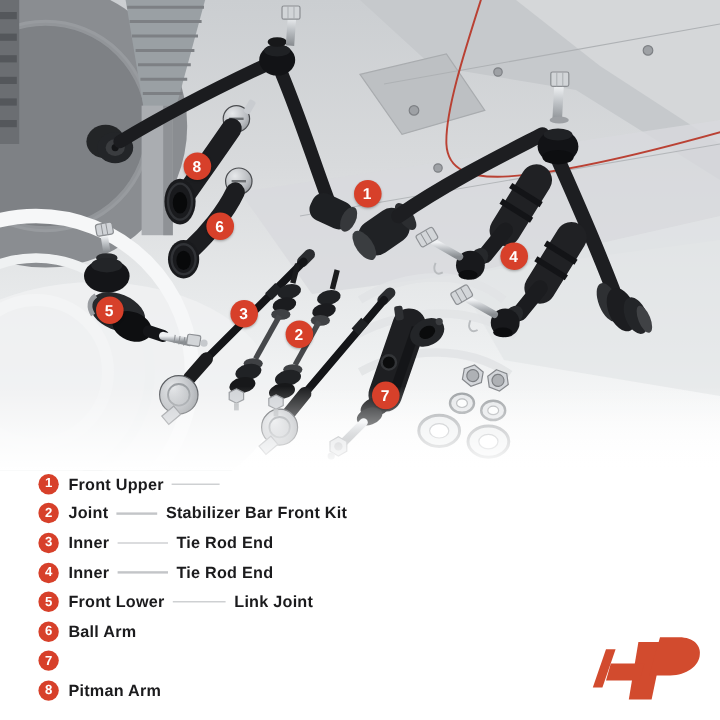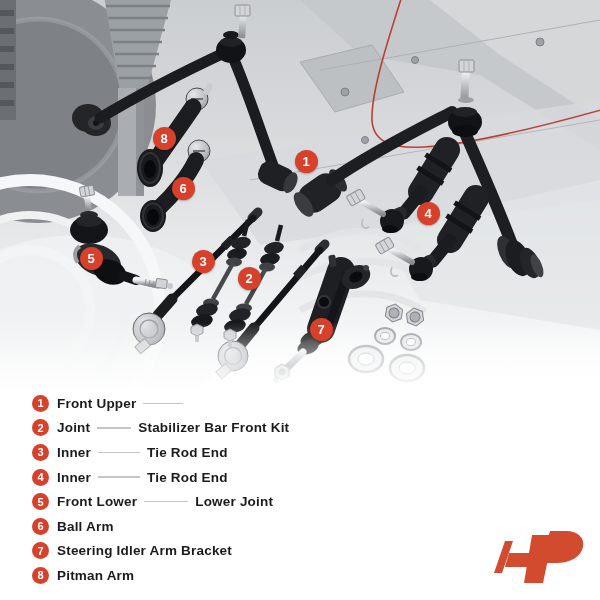--- a/index.html
+++ b/index.html
@@ -329,29 +329,28 @@
       <div class="lrow">
         <span class="dot">4</span>
         <span class="lbl">Inner</span>
         <span class="conn c4"></span>
         <span class="lbl">Tie Rod End</span>
       </div>
       <div class="lrow">
         <span class="dot">5</span>
         <span class="lbl">Front Lower</span>
         <span class="conn c5"></span>
-        <span class="lbl">Lower Joint</span>
+        <span class="lbl">Link Joint</span>
       </div>
       <div class="lrow">
         <span class="dot">6</span>
         <span class="lbl">Ball Arm</span>
       </div>
       <div class="lrow">
         <span class="dot">7</span>
-        <span class="lbl">Steering Idler Arm Bracket</span>
       </div>
       <div class="lrow">
         <span class="dot">8</span>
         <span class="lbl">Pitman Arm</span>
       </div>
     </div>
 
   <div class="logo">
     <svg width="94" height="56" viewBox="0 0 94 56">
       <g fill="#d24b2e">

